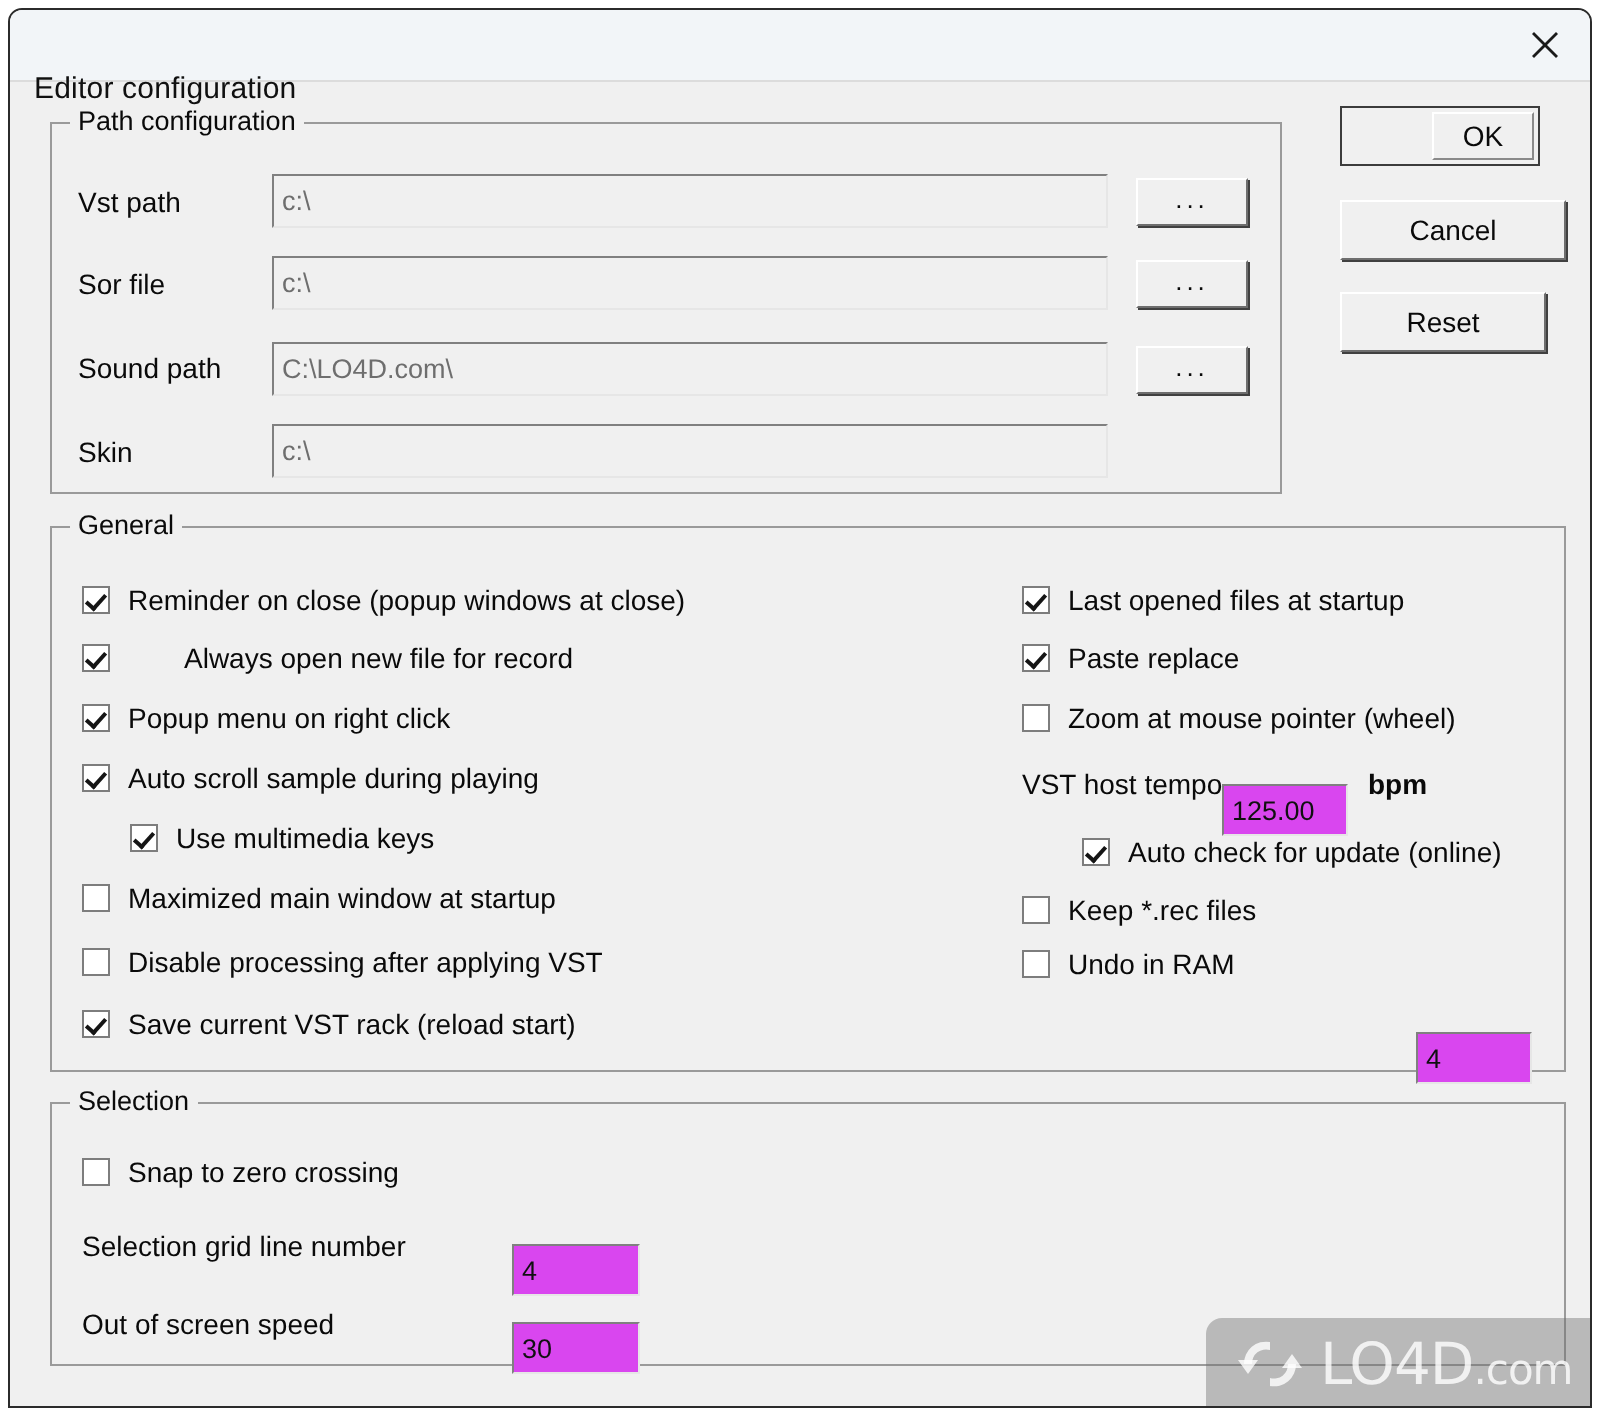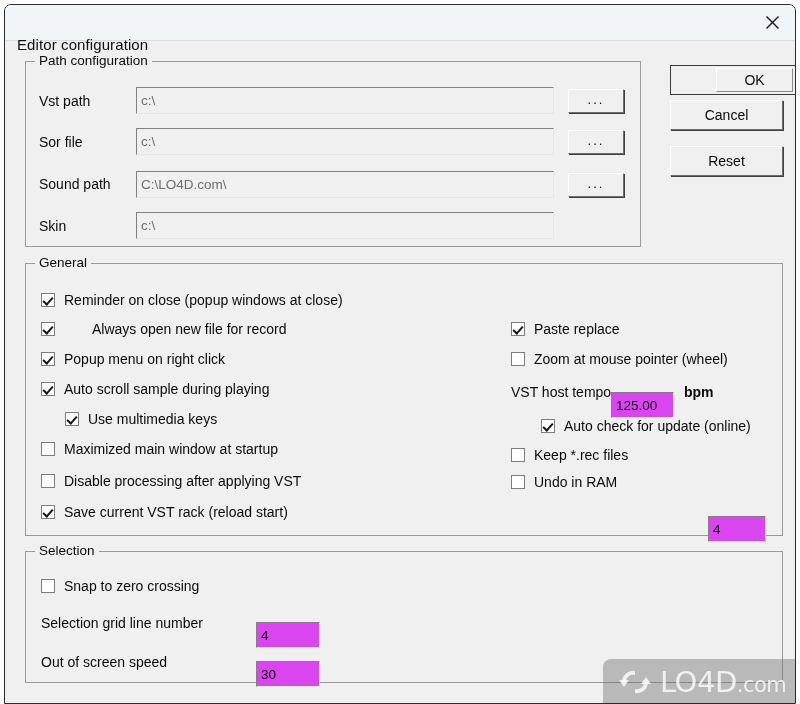--- a/index.html
+++ b/index.html
@@ -244,25 +244,25 @@
   <input class="field disabled" style="left: 131px; top: 123px; width: 418px; height: 27px;" readonly="" value="c:\">
   <div class="btn dots" style="left:563px; top:125px; width:56px; height:24px;">...</div>
 
   <div class="lbl" style="left:34px; top:171px;">Sound path</div>
   <input class="field disabled" style="left: 131px; top: 166px; width: 418px; height: 27px;" readonly="" value="C:\LO4D.com\">
   <div class="btn dots" style="left:563px; top:168px; width:56px; height:24px;">...</div>
 
   <div class="lbl" style="left:34px; top:213px;">Skin</div>
   <input class="field disabled" style="left: 131px; top: 207px; width: 418px; height: 27px;" readonly="" value="c:\">
 
-  <div class="btn default-focus" style="left:665px; top:60px; width:126px; height:30px;padding-left:45px;">
+  <div class="btn default-focus" style="left:665px; top:48px; width:100px; height:30px;padding-left:45px;">
     <span class="inner">OK</span>
   </div>
   <div class="btn" style="left:665px; top:95px; width:113px; height:30px;">Cancel</div>
-  <div class="btn" style="left:665px; top:141px; width:113px; height:30px;">Reset</div>
+  <div class="btn" style="left:665px; top:141px; width:103px; height:30px;">Reset</div>
 
   <div class="groupbox" style="left:20px; top:258px; width:758px; height:273px;">
     <span class="gb-title">General</span>
   </div>
 
   <div class="cbrow" style="left:36px; top:287px;">
     <span class="cbox checked"></span>
     <span class="cblabel">Reminder on close (popup windows at close)</span>
   </div>
   <div class="cbrow" style="left:36px; top:316px;gap:28px;">
@@ -287,20 +287,24 @@
   </div>
   <div class="cbrow" style="left:36px; top:468px;">
     <span class="cbox"></span>
     <span class="cblabel">Disable processing after applying VST</span>
   </div>
   <div class="cbrow" style="left:36px; top:499px;">
     <span class="cbox checked"></span>
     <span class="cblabel">Save current VST rack (reload start)</span>
   </div>
 
+  <div class="cbrow" style="left:506px; top:287px;">
+    <span class="cbox checked"></span>
+    <span class="cblabel">Last opened files at startup</span>
+  </div>
   <div class="cbrow" style="left:506px; top:316px;">
     <span class="cbox checked"></span>
     <span class="cblabel">Paste replace</span>
   </div>
   <div class="cbrow" style="left:506px; top:346px;">
     <span class="cbox"></span>
     <span class="cblabel">Zoom at mouse pointer (wheel)</span>
   </div>
 
   <div class="lbl" style="left:506px; top:379px;">VST host tempo</div>

